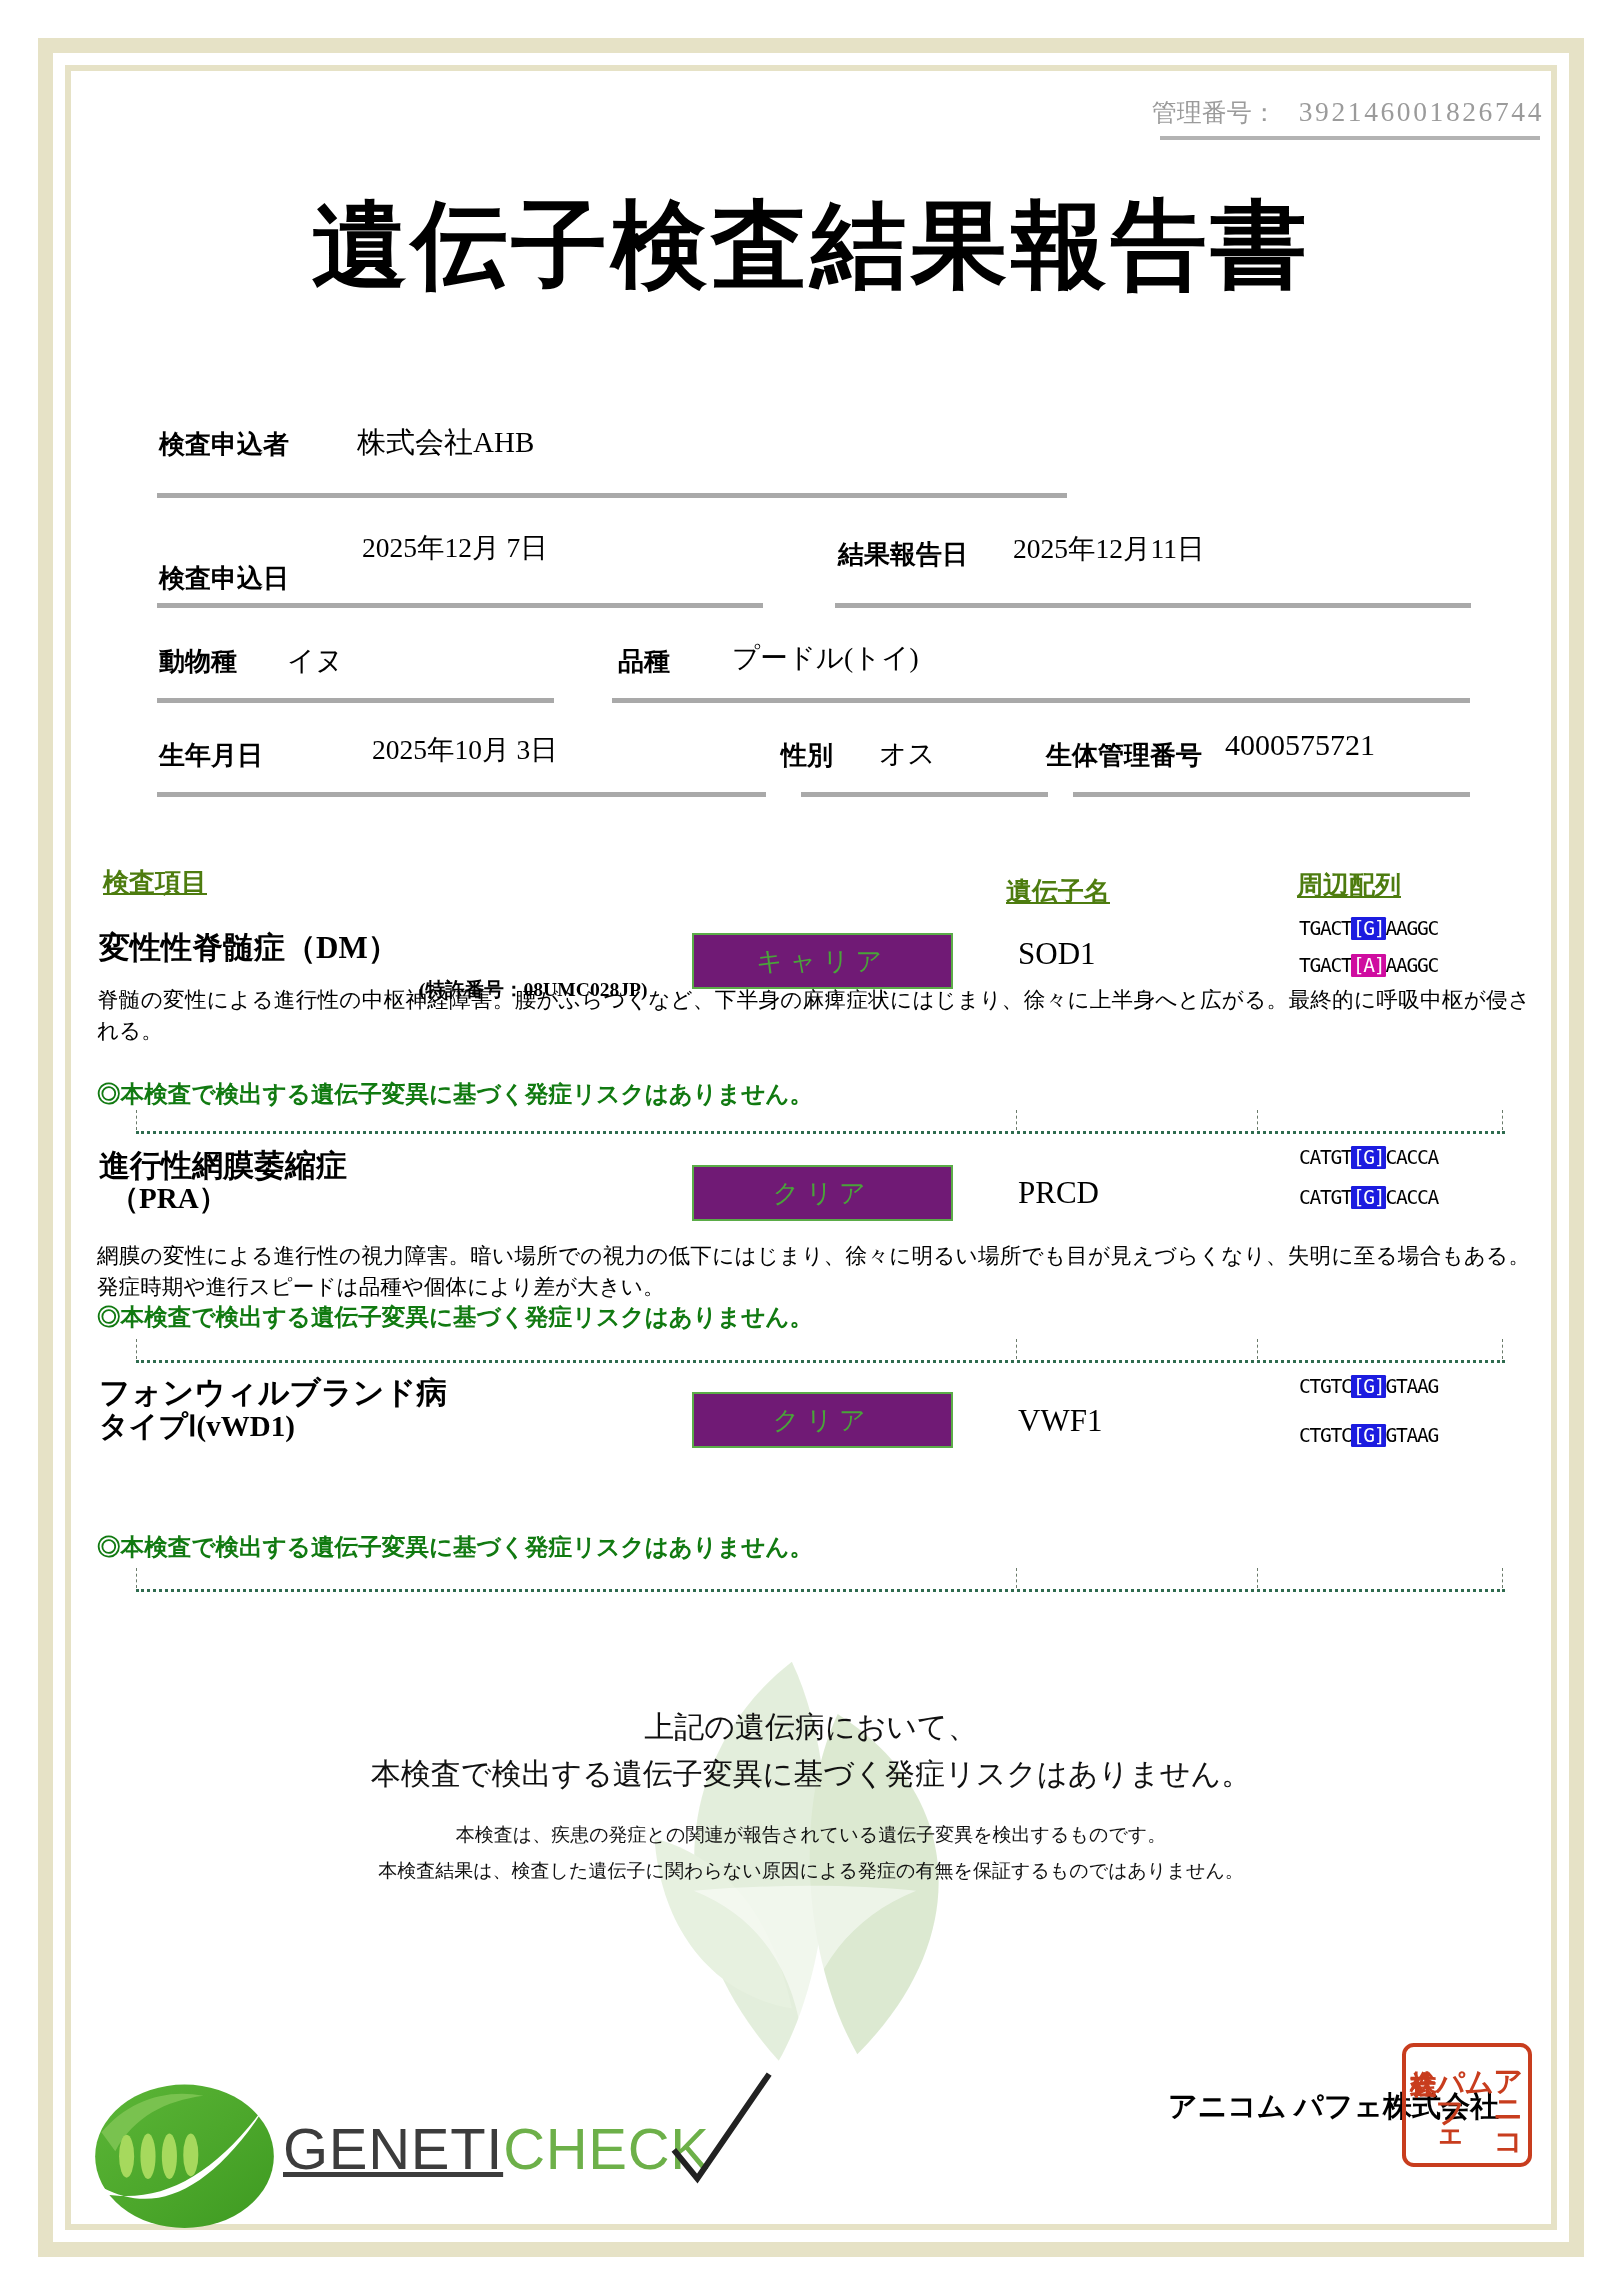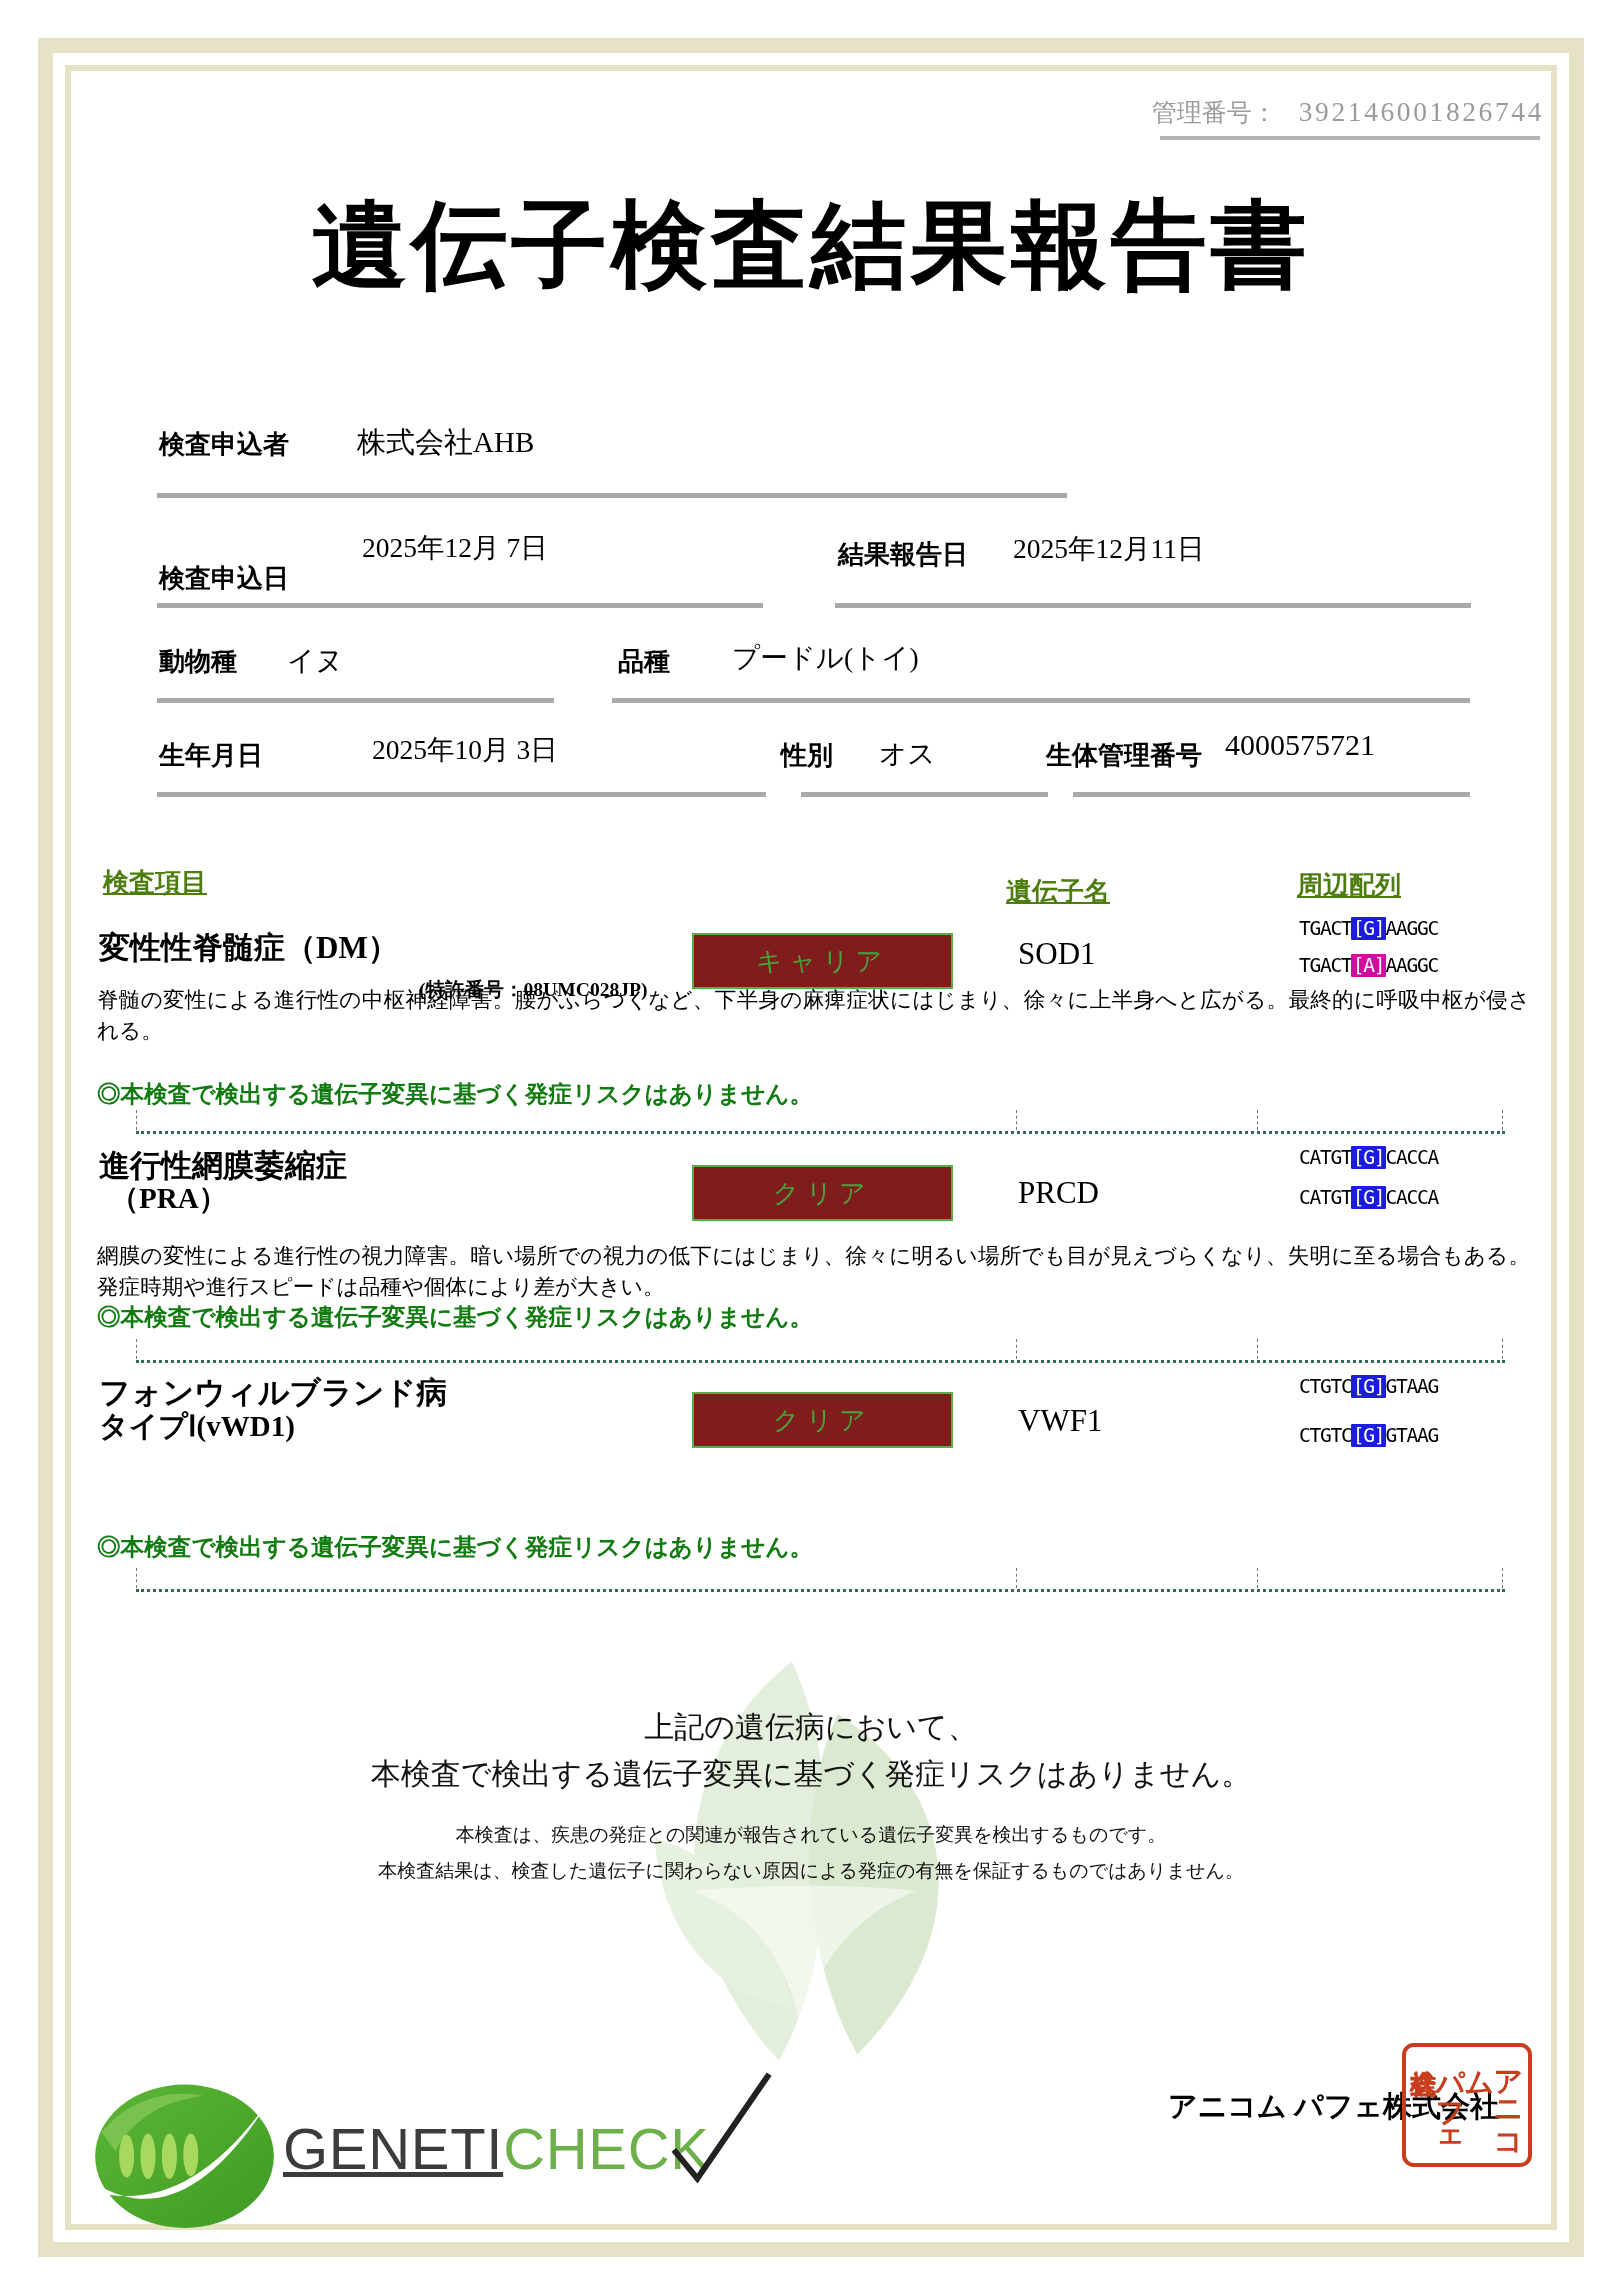--- a/index.html
+++ b/index.html
@@ -26,21 +26,21 @@
   .uline{position:absolute;height:4.6px;background:#a9a9a9;}
 
   
   .thead{position:absolute;font-size:26px;font-weight:bold;color:#4d7c0f;white-space:nowrap;text-decoration:underline;}
 
   
   .item-name{position:absolute;font-size:31px;font-weight:bold;white-space:nowrap;}
   .item-sub{position:absolute;font-size:29px;font-weight:bold;white-space:nowrap;}
   .patent{position:absolute;font-size:19.6px;font-weight:bold;white-space:nowrap;}
   .result-box{position:absolute;width:257px;height:52px;border:2.6px solid #5bac48;
-              display:flex;align-items:center;justify-content:center;background:#7f1d1d;}
+              display:flex;align-items:center;justify-content:center;background:#701a75;}
   .result-box span{font-size:26px;color:#4aa33a;letter-spacing:6.5px;}
   .gene{position:absolute;font-size:31px;white-space:nowrap;}
   .seq{position:absolute;font-size:19.6px;font-family:"DejaVu Sans Mono",monospace;
        letter-spacing:-1.3px;white-space:nowrap;}
   .seq .var{color:#ffffff;padding:0 1.3px;border-radius:1.3px;}
   .desc{position:absolute;width:1433px;font-size:21.6px;line-height:1.42;text-align:justify;}
   .note{position:absolute;font-size:23.6px;font-weight:bold;color:#117a11;white-space:nowrap;}
   .tick{position:absolute;width:0;height:19.6px;border-left:1.3px dashed #6a7a6a;}
   .dotline{position:absolute;left:136px;width:1369px;height:0;border-top:3.3px dotted #2f6b4f;}
 

